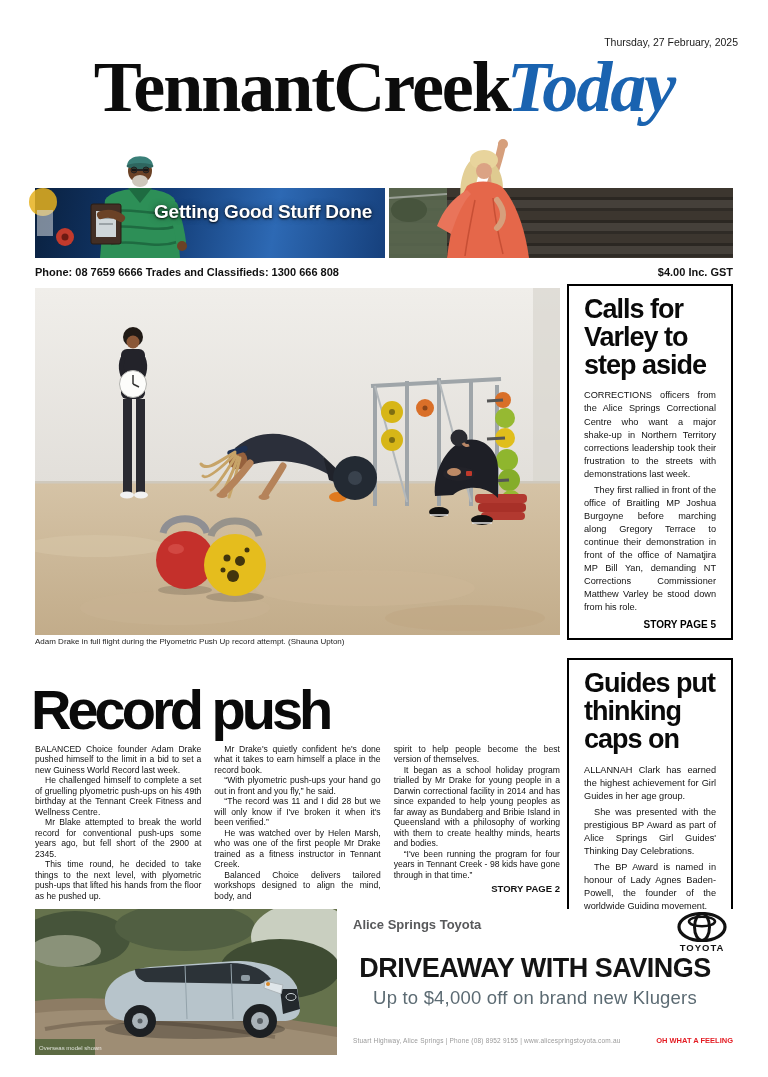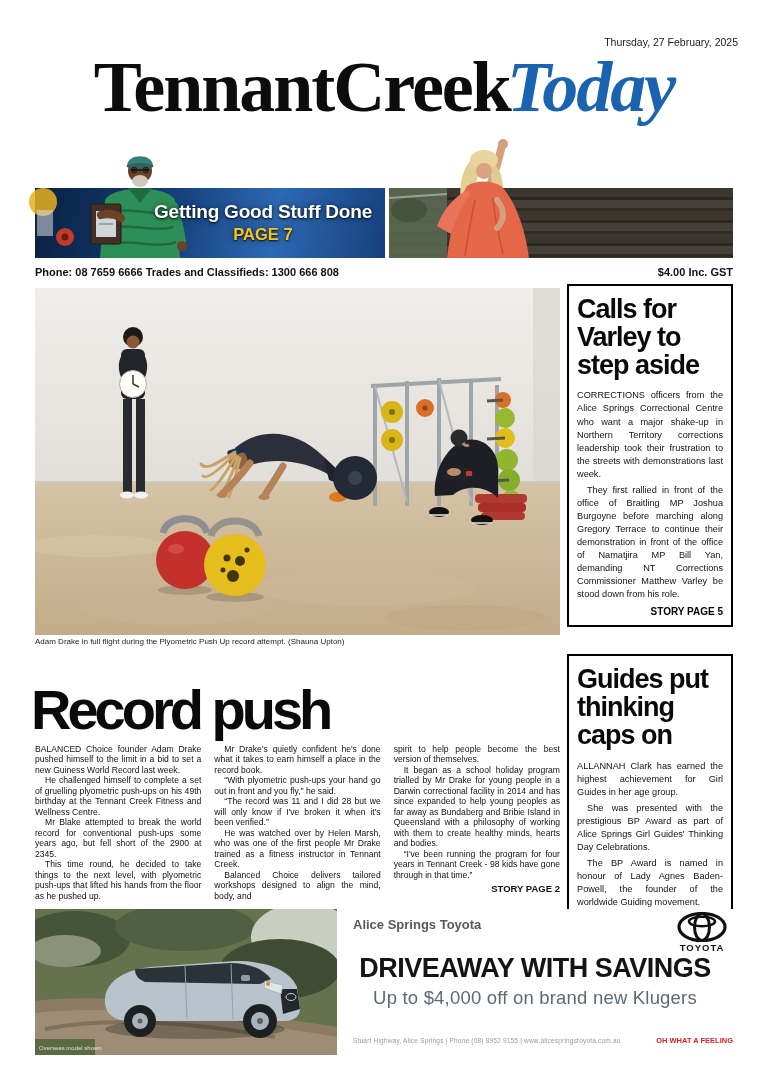--- a/index.html
+++ b/index.html
@@ -41,21 +41,21 @@
   .headline { position:absolute; top:645px; left:31px; font-size:56px; font-weight:bold;
               letter-spacing:-4px; color:#0a0a0a; line-height:.95; white-space:nowrap; }
   .columns { position:absolute; top:744px; left:35px; width:525px; height:148px; display:flex; gap:13px; }
   .col { flex:1; font-size:8.6px; line-height:1.22; text-align:justify; color:#111; }
   .col p { margin:0; }
   .col p.ind { text-indent:10px; }
   .story-ref { font-weight:bold; font-size:9.5px; text-align:right; margin-top:3px; }
 
   
   .sidebar { position:absolute; top:284px; left:567px; width:166px; }
-  .sbox { border:2px solid #000; padding:8px 8px 8px; background:#fff; margin-bottom:27px; }
+  .sbox { border:2px solid #000; padding:8px 15px 8px; background:#fff; margin-bottom:18px; }
   .sbox h2 { margin:2px 0 10px; font-size:27px; line-height:1.03; letter-spacing:-1px; color:#0a0a0a; }
   .sbox p { margin:0 0 3px; font-size:9.2px; line-height:1.42; text-align:justify; color:#111; }
   .sbox p.ind { text-indent:10px; }
   .sbox .story-ref { font-size:10px; margin-top:5px; }
 
   
   .ad { position:absolute; top:890px; left:35px; width:698px; height:147px; display:flex; background:#fff;margin-top:19px; }
   .ad-photo { position:relative; flex:0 0 302px; height:146px; }
   .ad-photo svg { display:block; width:302px; height:146px; }
   .ad-right { position:relative; flex:1; }
@@ -107,21 +107,20 @@
           <rect x="61" y="71" width="20" height="26" fill="#cfd6d9"></rect>
           <line x1="64" y1="78" x2="78" y2="78" stroke="#8a9296" stroke-width="1.5"></line>
           <line x1="64" y1="84" x2="78" y2="84" stroke="#8a9296" stroke-width="1.5"></line>
           <path d="M86,78 C80,74 74,72 66,75" stroke="#6b4226" stroke-width="8" fill="none" stroke-linecap="round"></path>
           <path d="M138,66 C142,80 145,92 146,102" stroke="#2d8f57" stroke-width="10" fill="none" stroke-linecap="round"></path>
           <circle cx="147" cy="106" r="5" fill="#6b4226"></circle>
         </g>
       </svg>
       <div class="promo-text pt-left">
         <div class="promo-title">Getting Good Stuff Done</div>
-        <div class="promo-page">PAGE 7</div>
       </div>
     </div>
 
     <div class="panel panel-right">
       <svg class="person" viewBox="0 0 338 118" preserveAspectRatio="xMinYMax meet">
 
         <rect x="0" y="48" width="58" height="70" fill="#5a6850" opacity=".9"></rect>
         <ellipse cx="20" cy="70" rx="18" ry="12" fill="#47543d"></ellipse>
         <line x1="0" y1="58" x2="58" y2="54" stroke="#9aa096" stroke-width="2"></line>
 

